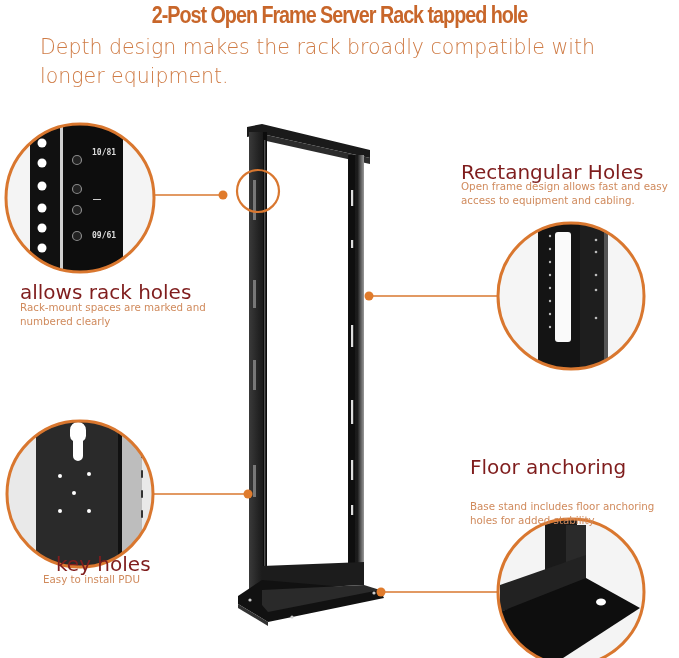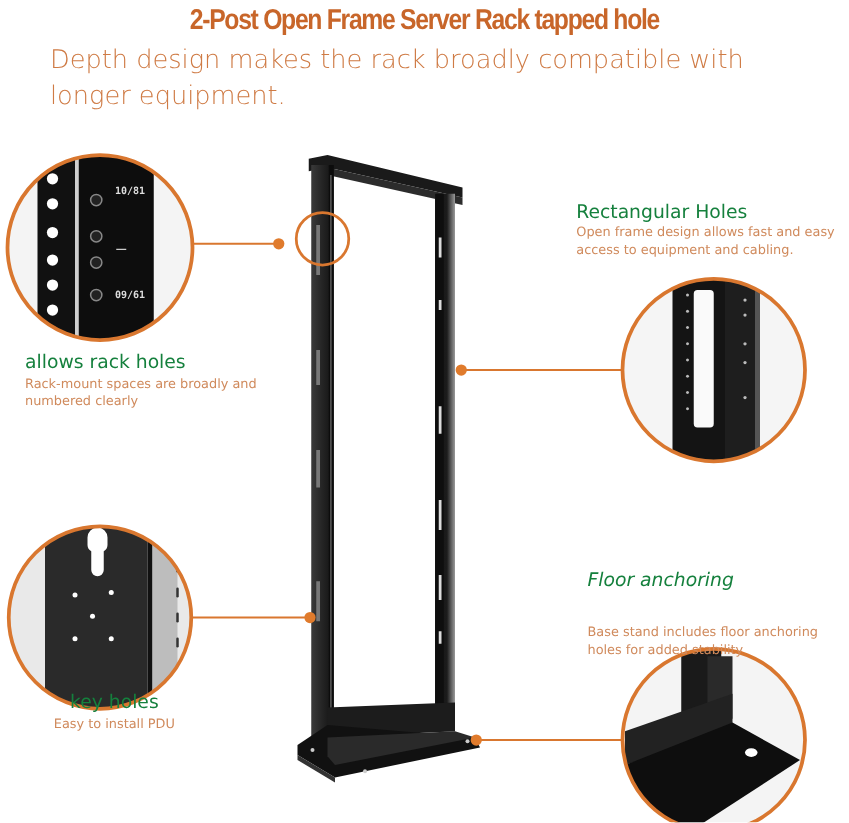--- a/index.html
+++ b/index.html
@@ -1,19 +1,19 @@
 <!DOCTYPE html>
 <html><head>
 <meta charset="utf-8">
 <style>
   html,body{margin:0;padding:0;background:#fff;}
   body{width:679px;height:658px;position:relative;overflow:hidden;font-family:"DejaVu Sans","Liberation Sans",sans-serif;}
   .title{position:absolute;left:0;width:679px;top:2px;text-align:center;color:#c8662a;font-family:"Liberation Sans",sans-serif;font-weight:bold;font-size:23px;letter-spacing:-1.2px;transform:scaleX(0.86);transform-origin:center;}
   .subtitle{position:absolute;left:40px;width:600px;top:33px;text-align:left;color:#cf7b45;font-family:"DejaVu Sans",sans-serif;font-size:20.5px;line-height:29px;font-weight:300;}
-  .callout-title{position:absolute;color:#15803d;font-family:"DejaVu Sans",sans-serif;font-size:15px;white-space:nowrap;}
+  .callout-title{position:absolute;color:#7f1d1d;font-family:"DejaVu Sans",sans-serif;font-size:20px;white-space:nowrap;}
   .callout-desc{position:absolute;color:#d08a5c;font-family:"DejaVu Sans",sans-serif;font-size:10.3px;line-height:14px;}
   svg{position:absolute;left:0;top:0;}
 </style>
 </head>
 <body>
 
 <div class="title">2-Post Open Frame Server Rack tapped hole</div>
 <div class="subtitle">Depth design makes the rack broadly compatible with longer equipment.</div>
 
 <svg width="679" height="658" viewBox="0 0 679 658">
@@ -180,22 +180,22 @@
       <rect x="566" y="525" width="20" height="50" fill="#2a2a2a"></rect>
       <polygon points="500,585 586,555 586,585 500,612" fill="#222"></polygon>
       <polygon points="500,612 586,578 640,608 560,660 500,660" fill="#0e0e0e"></polygon>
       <ellipse cx="601" cy="602" rx="5" ry="3.5" fill="#fff"></ellipse>
     </g>
     <circle cx="571" cy="592" r="73" fill="none" stroke="#d9772f" stroke-width="3"></circle>
   </g>
 </svg>
 
 <div class="callout-title" style="left:20px;top:280px;">allows rack holes</div>
-<div class="callout-desc" style="left:20px;top:300px;width:190px;">Rack-mount spaces are broadly and numbered clearly</div>
+<div class="callout-desc" style="left:20px;top:300px;width:190px;">Rack-mount spaces are marked and numbered clearly</div>
 
 <div class="callout-title" style="left:461px;top:160px;">Rectangular Holes</div>
 <div class="callout-desc" style="left:461px;top:179px;width:220px;">Open frame design allows fast and easy access to equipment and cabling.</div>
 
 <div class="callout-title" style="left:30px;top:552px;margin-left:26px;">key holes</div>
 <div class="callout-desc" style="left:31px;top:572px;width:150px;margin-left:12px;">Easy to install PDU</div>
 
-<div class="callout-title" style="left:470px;top:455px;font-style:italic;">Floor anchoring</div>
+<div class="callout-title" style="left:470px;top:455px;">Floor anchoring</div>
 <div class="callout-desc" style="left:470px;top:474px;width:205px;margin-top:25px;">Base stand includes floor anchoring holes for added stability</div>
 
 </body></html>

